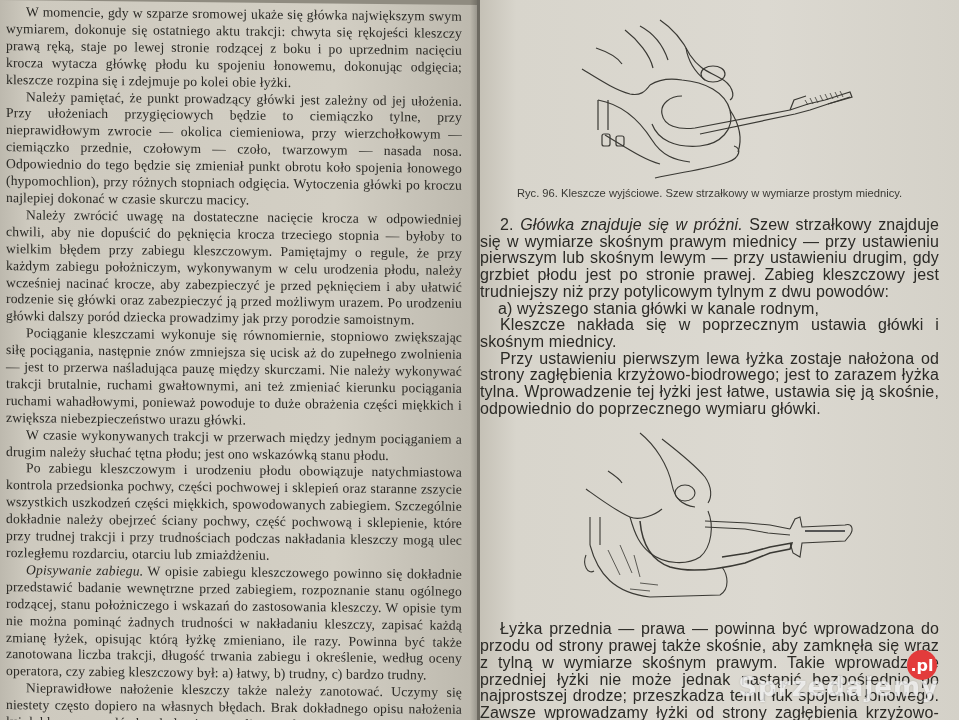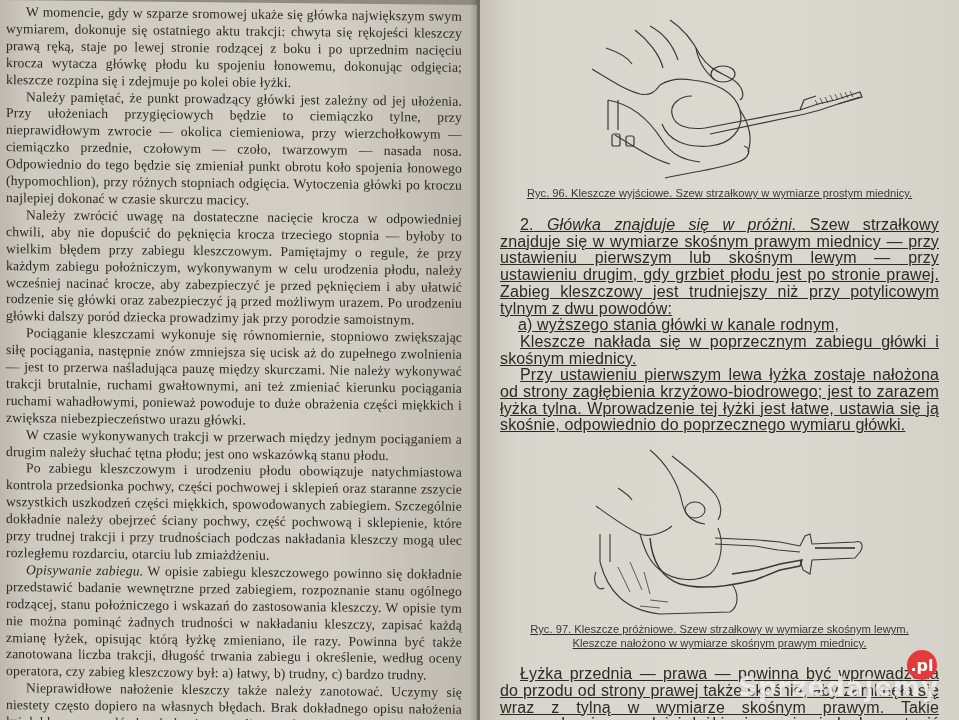--- a/index.html
+++ b/index.html
@@ -1,20 +1,20 @@
 <!DOCTYPE html>
 <html><head>
 <meta charset="utf-8">
 <style>
   html,body{margin:0;padding:0;}
   body{width:959px;height:720px;overflow:hidden;background:#8f8b80;font-family:"Liberation Serif","DejaVu Serif",serif;color:#2b2a26;position:relative;}
   .spread{position:absolute;left:0;top:0;width:959px;height:720px;display:flex;}
   .page{position:relative;height:720px;box-sizing:border-box;background:linear-gradient(90deg,#cfcbc0 0%,#d6d3c9 60%,#c9c5ba 100%);overflow:hidden;}
   .page.left{width:478px;padding:4px 16px 0 6px;background:linear-gradient(90deg,#bdb9ae 0%,#cecabf 6%,#d3cfc4 70%,#bcb8ad 100%);transform:skewY(0.6deg);transform-origin:left top;}
-  .page.right{width:481px;padding:0 20px 0 22px;background:linear-gradient(90deg,#c4c0b5 0%,#d8d5cc 8%,#dcd9d1 60%,#d4d1c8 100%);text-decoration:underline;}
+  .page.right{width:481px;padding:0 20px 0 2px;background:linear-gradient(90deg,#c4c0b5 0%,#d8d5cc 8%,#dcd9d1 60%,#d4d1c8 100%);}
   .gutter{position:absolute;left:477px;top:0;width:3px;height:720px;background:#6d6a62;z-index:5;}
   .pageedge{position:absolute;left:470px;top:0;width:7px;height:720px;background:linear-gradient(90deg,rgba(0,0,0,0),rgba(0,0,0,0.18));z-index:4;}
   p{margin:0;text-align:justify;font-size:13.6px;line-height:16.9px;letter-spacing:0.15px;}
   p.indent{text-indent:20px;}
   .lp{font-family:"Liberation Sans","DejaVu Sans",sans-serif;font-size:16px;line-height:16.7px;}
   em{font-style:italic;}
   .figure{position:relative;margin:0 auto;}
   .caption{font-family:"Liberation Sans",sans-serif;font-size:11.2px;text-align:center;line-height:14px;color:#3a3934;}
   .list-item{padding-left:18px;}
   .watermark{position:absolute;right:20px;bottom:18px;font-family:"DejaVu Sans",sans-serif;font-weight:bold;font-size:26px;color:rgba(255,255,255,0.72);letter-spacing:1px;z-index:9;text-shadow:0 0 2px rgba(120,120,120,0.4);}
@@ -59,21 +59,21 @@
         <rect x="112" y="134" width="8" height="12" rx="2"></rect>
         <rect x="126" y="136" width="8" height="10" rx="2"></rect>
         <path d="M165 178 C190 172 215 170 238 162 C250 158 252 148 244 146"></path>
         <path d="M240 110 C250 125 252 140 248 152"></path>
       </svg>
     </div>
     <div class="caption" style="margin-top:0px;">Ryc. 96. Kleszcze wyjściowe. Szew strzałkowy w wymiarze prostym miednicy.</div>
 
     <p class="indent lp" style="margin-top:17px;"><span>2.</span> <em>Główka znajduje się w próżni.</em><span> Szew strzałkowy znajduje się w wymiarze skośnym prawym miednicy — przy ustawieniu pierwszym lub skośnym lewym — przy ustawieniu drugim, gdy grzbiet płodu jest po stronie prawej. Zabieg kleszczowy jest trudniejszy niż przy potylicowym tylnym z dwu powodów:</span></p>
     <p class="lp list-item">a) wyższego stania główki w kanale rodnym,</p>
-    <p class="indent lp">Kleszcze nakłada się w poprzecznym zabiegu główki i skośnym miednicy.</p>
+    <p class="indent lp">Kleszcze nakłada się w poprzecznym ustawia główki i skośnym miednicy.</p>
     <p class="indent lp">Przy ustawieniu pierwszym lewa łyżka zostaje nałożona od strony zagłębienia krzyżowo-biodrowego; jest to zarazem łyżka tylna. Wprowadzenie tej łyżki jest łatwe, ustawia się ją skośnie, odpowiednio do poprzecznego wymiaru główki.</p>
 
     <div class="figure" style="width:440px;height:180px;margin-top:8px;">
       <svg width="440" height="180" viewBox="0 0 440 180" fill="none" stroke="#3a3934" stroke-width="1.1">
         <path d="M150 8 C165 20 178 40 182 60 C185 74 192 80 205 82"></path>
         <path d="M172 14 C190 28 205 40 215 52 C222 62 222 72 218 78"></path>
         <ellipse cx="195" cy="68" rx="10" ry="8"></ellipse>
         <path d="M118 46 C124 50 130 54 132 58"></path>
         <path d="M96 64 C110 74 126 86 140 92 C150 96 165 90 172 84"></path>
         <path d="M140 92 C145 110 150 120 160 128 C175 140 198 140 210 132 C222 122 224 100 218 86"></path>
@@ -81,21 +81,20 @@
         <path d="M215 96 L258 98 L280 100 L300 104 M215 102 L255 104 L278 108 L300 110"></path>
         <path d="M300 104 L305 94 L310 92 L312 102 L355 100 C362 98 364 104 360 110 L355 116 L312 118 L310 132 L303 128 L300 118"></path>
         <path d="M315 106 L355 106" stroke-width="2" stroke="#555"></path>
         <path d="M100 92 L100 120 M110 92 L110 120"></path>
         <path d="M100 120 C108 150 125 168 160 172 L230 170 C240 164 238 150 232 142"></path>
         <path d="M118 125 L130 150 M130 120 L142 148 M144 130 L150 152" stroke-width="0.8"></path>
         <path d="M96 130 C92 140 98 150 104 146"></path>
         <path d="M140 164 L160 166 M150 158 L168 160" stroke-width="0.8"></path>
       </svg>
     </div>
-    <div class="caption" style="margin-top:0px;padding:0 18px;">Ryc. 97. Kleszcze próżniowe. Szew strzałkowy w wymiarze skośnym lewym. Kleszcze nałożono w wymiarze skośnym prawym miednicy.</div>
 
     <p class="indent lp" style="margin-top:16px;">Łyżka przednia — prawa — powinna być wprowadzona do przodu od strony prawej także skośnie, aby zamknęła się wraz z tylną w wymiarze skośnym prawym. Takie wprowadzenie przedniej łyżki nie może jednak nastąpić bezpośrednio po najprostszej drodze; przeszkadza temu łuk spojenia łonowego. Zawsze wprowadzamy łyżki od strony zagłębienia krzyżowo-biodrowego; jest to reguła bez odstępstw. A więc wprowadza się prawą łyżkę od strony lewej zagłębienia krzyżowo-biodrowego, a następnie dokonuje się nią przewędrowania jej do przodu w kierunku spojenia łonowego. Przy tym wędrowaniu łyżki już po wprowadzeniu jej do zagłębienia krzyżowo-biodrowego pomagają nam palce</p>
   </div>
 </div>
 
 <div class="pageedge"></div>
 <div class="gutter"></div>
 
 <div class="watermark">Sprzedajemy</div>
 <div class="wm-badge">.pl</div>

